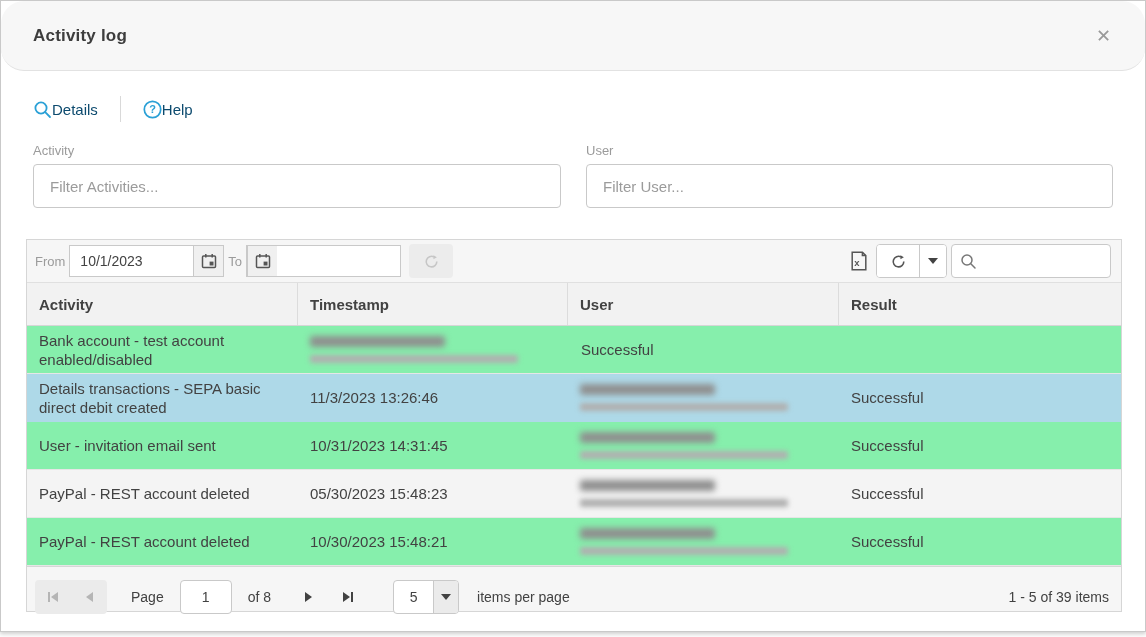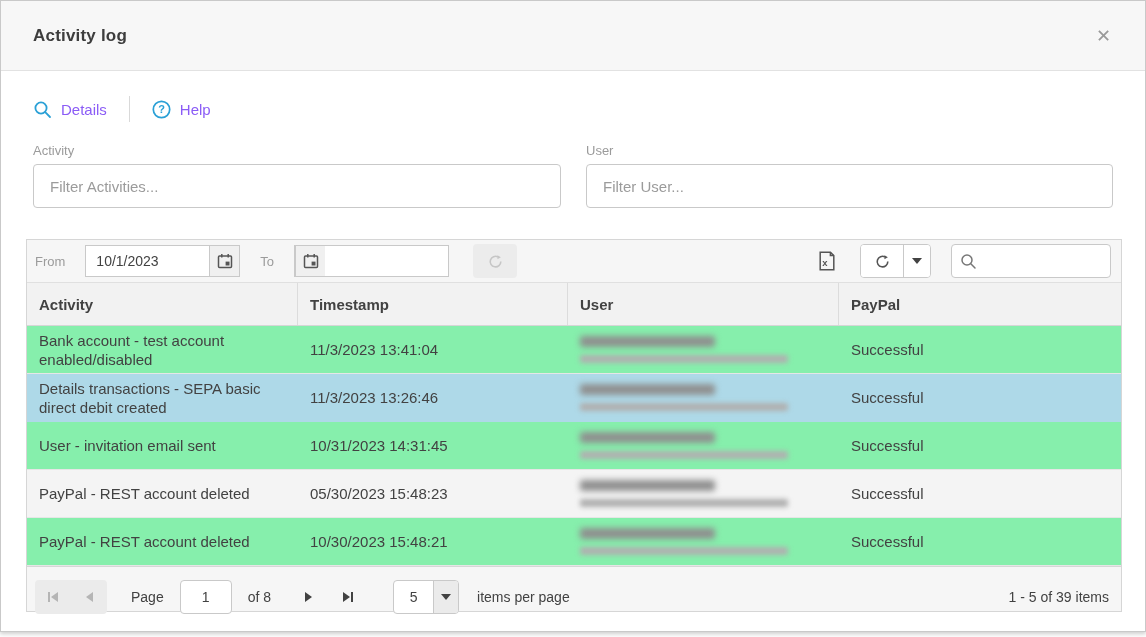--- a/index.html
+++ b/index.html
@@ -17,36 +17,37 @@
     background:#fff;
     border:1px solid #c9c9c9;
     box-shadow: 0 2px 4px rgba(0,0,0,.18);
   }
   
   .titlebar {
     height:70px; background:#f7f7f7;
     border-bottom:1px solid #e2e2e2;
     display:flex; align-items:center;
     padding:0 30px 0 32px;
+    border-radius:23px;
   }
   .titlebar h1 { font-size:17px; font-weight:bold; color:#3d3d3d; letter-spacing:.2px; }
   .close-btn {
     margin-left:auto; background:none; border:none; cursor:pointer;
     font-size:18px; color:#9a9a9a; line-height:1; padding:4px;
     font-family:"DejaVu Sans", sans-serif;
   }
   
   .top-toolbar {
     display:flex; align-items:center;
     margin:24px 32px 0 32px; height:28px;
   }
   .tool-link {
-    display:flex; align-items:center; gap:9px;
+    display:flex; align-items:center; 
     background:none; border:none; cursor:pointer;
-    font-size:15px; color:#8b5cf6;
+    font-size:15px; color:#0c4a6e;
     font-family:inherit;
   }
   .tool-sep { width:1px; height:26px; background:#d9d9d9; margin:0 22px; }
   
   .filters { display:flex; margin:20px 32px 0 32px; gap:25px; }
   .filter-group { display:flex; flex-direction:column; }
   .filter-group.fg-activity { width:528px; }
   .filter-group.fg-user { width:527px; }
   .filter-label { font-size:13px; color:#9b9b9b; margin-bottom:6px; }
   .filter-input {
@@ -55,21 +56,21 @@
     font-family:inherit; outline:none; background:#fff;
   }
   .filter-input::placeholder { color:#9b9b9b; opacity:1; }
   
   .grid {
     position:absolute; left:25px; top:238px; width:1096px;
     border:1px solid #d6d6d6; background:#fff;
   }
   .grid-toolbar {
     height:43px; background:#f6f6f6; border-bottom:1px solid #e0e0e0;
-    display:flex; align-items:center; padding:0 10px 0 8px; gap:20px;
+    display:flex; align-items:center; padding:0 10px 0 8px; gap:4px;
   }
   .gt-label { font-size:13px; color:#9b9b9b; }
   .datepicker {
     display:flex; align-items:stretch; height:32px; width:155px;
     border:1px solid #c9c9c9; border-radius:0; overflow:hidden; background:#fff;
   }
   .datepicker input {
     flex:1; border:none; outline:none; padding:0 10px;
     font-size:14px; color:#424242; font-family:inherit; min-width:0;
   }
@@ -272,26 +273,25 @@
             </svg>
         </span>
         <input value="" style="">
       </div>
     </div>
 
     <div class="thead">
       <div class="th col-activity">Activity</div>
       <div class="th col-ts">Timestamp</div>
       <div class="th col-user">User</div>
-      <div class="th col-result">PayPal</div>
+      <div class="th col-result">Result</div>
     </div>
 
     <div class="trow">
       <div class="td col-activity">Bank account - test account enabled/disabled</div>
-      <div class="td col-ts">11/3/2023 13:41:04</div>
       <div class="td col-user">
         <div class="blur-name"></div>
         <div class="blur-email"></div>
       </div>
       <div class="td col-result">Successful</div>
     </div>
 
     <div class="trow selected">
       <div class="td col-activity">Details transactions - SEPA basic direct debit created</div>
       <div class="td col-ts">11/3/2023 13:26:46</div>

